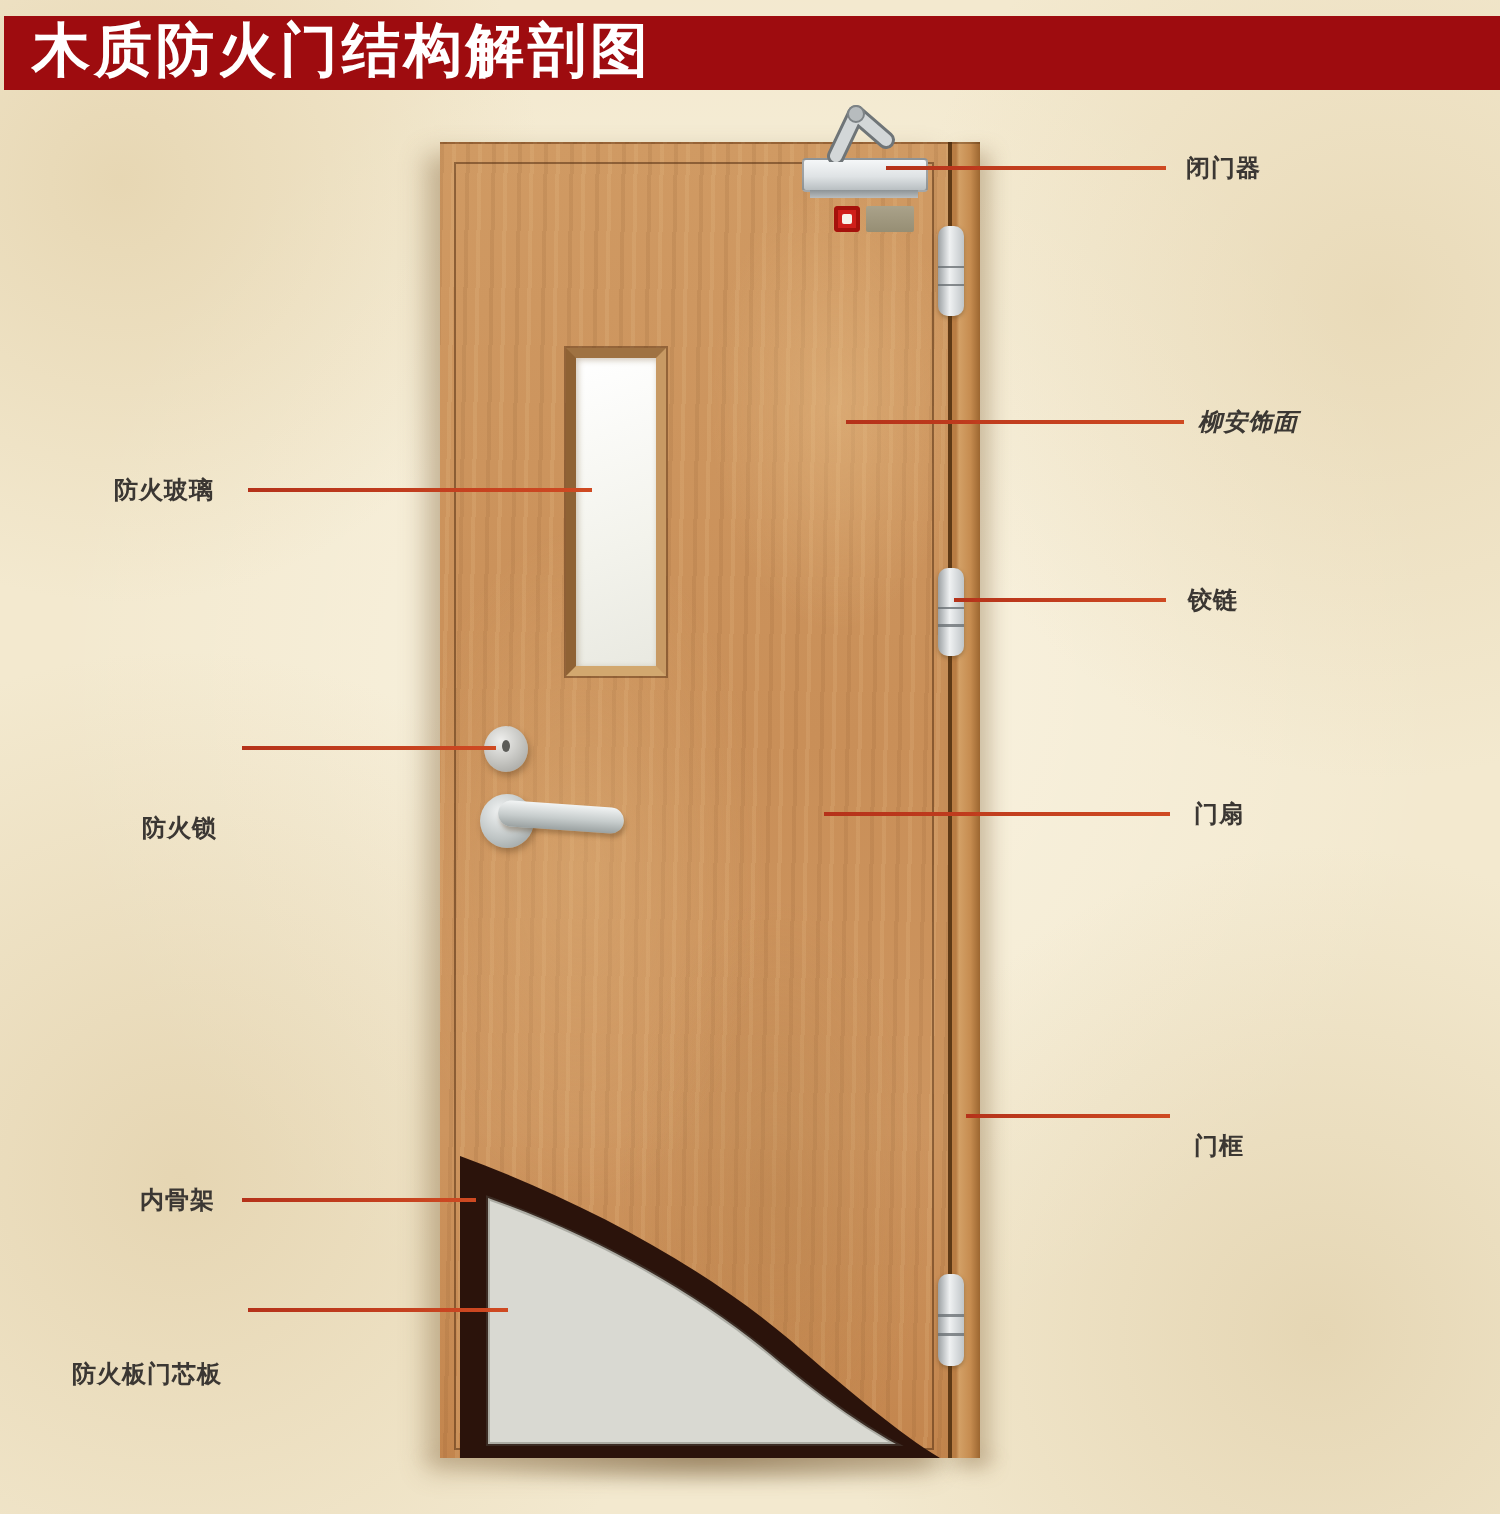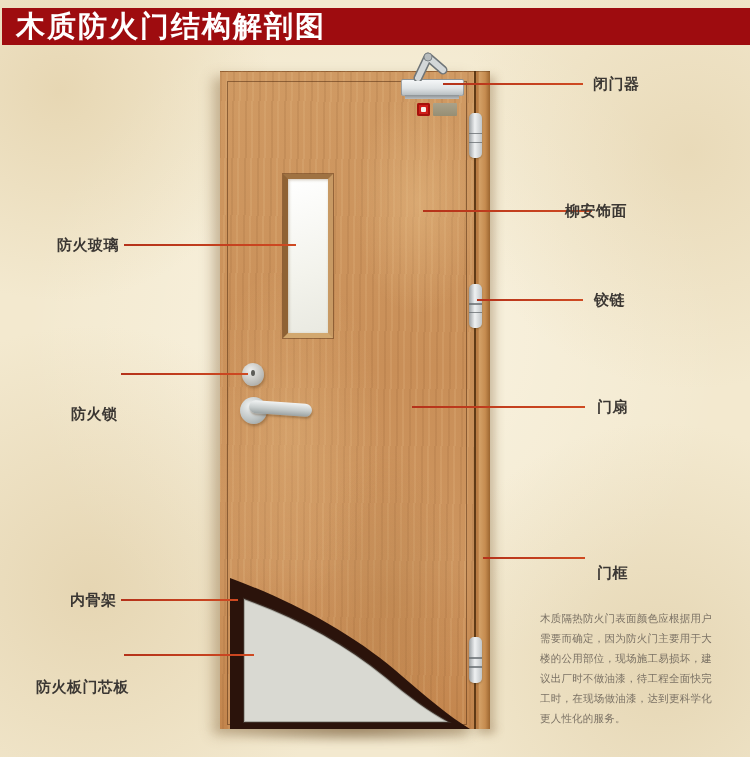--- a/index.html
+++ b/index.html
@@ -116,21 +116,21 @@
   }
   .hinge.h1{top:113px;height:45px;}
   .hinge.h2{top:284px;height:44px;}
   .hinge.h3{top:637px;height:46px;}
   .arm{position:absolute;left:410px;top:51px;width:42px;height:30px;}
   
   .leader{
     position:absolute;height:2px;background:linear-gradient(90deg,#b5321a,#cf4a22);
   }
   .lbl{
-    position:absolute;font-size:15px;line-height:16px;font-weight:700;
+    position:absolute;font-size:12px;line-height:16px;font-weight:700;
     color:#3b3733;letter-spacing:.5px;white-space:nowrap;
   }
   .desc{
     position:absolute;left:540px;top:608px;width:172px;
     font-size:10.5px;line-height:20px;color:#7b7265;letter-spacing:.2px;
     text-align:justify;
   }
 </style>
 </head>
 <body>
@@ -180,20 +180,19 @@
   <div class="leader" style="left:477px;top:299px;width:106px;"></div>
   <div class="leader" style="left:412px;top:406px;width:173px;"></div>
   <div class="leader" style="left:483px;top:557px;width:102px;"></div>
 
   <div class="lbl" style="left:57px;top:237px;">防火玻璃</div>
   <div class="lbl" style="left:71px;top:366px;margin-top:40px;">防火锁</div>
   <div class="lbl" style="left:70px;top:592px;">内骨架</div>
   <div class="lbl" style="left:36px;top:647px;margin-top:32px;">防火板门芯板</div>
 
   <div class="lbl" style="left:593px;top:76px;">闭门器</div>
-  <div class="lbl" style="left:565px;top:203px;">柳安饰面</div>
+  <div class="lbl" style="left:599px;top:203px;font-style:italic;">柳安饰面</div>
   <div class="lbl" style="left:594px;top:292px;">铰链</div>
   <div class="lbl" style="left:597px;top:399px;text-align:center;">门扇</div>
   <div class="lbl" style="left:597px;top:565px;">门框</div>
 
-  <div class="desc">木质隔热防火门表面颜色应根据用户需要而确定，因为防火门主要用于大楼的公用部位，现场施工易损坏，建议出厂时不做油漆，待工程全面快完工时，在现场做油漆，达到更科学化更人性化的服务。</div>
 
 </div>
 
 </body></html>

